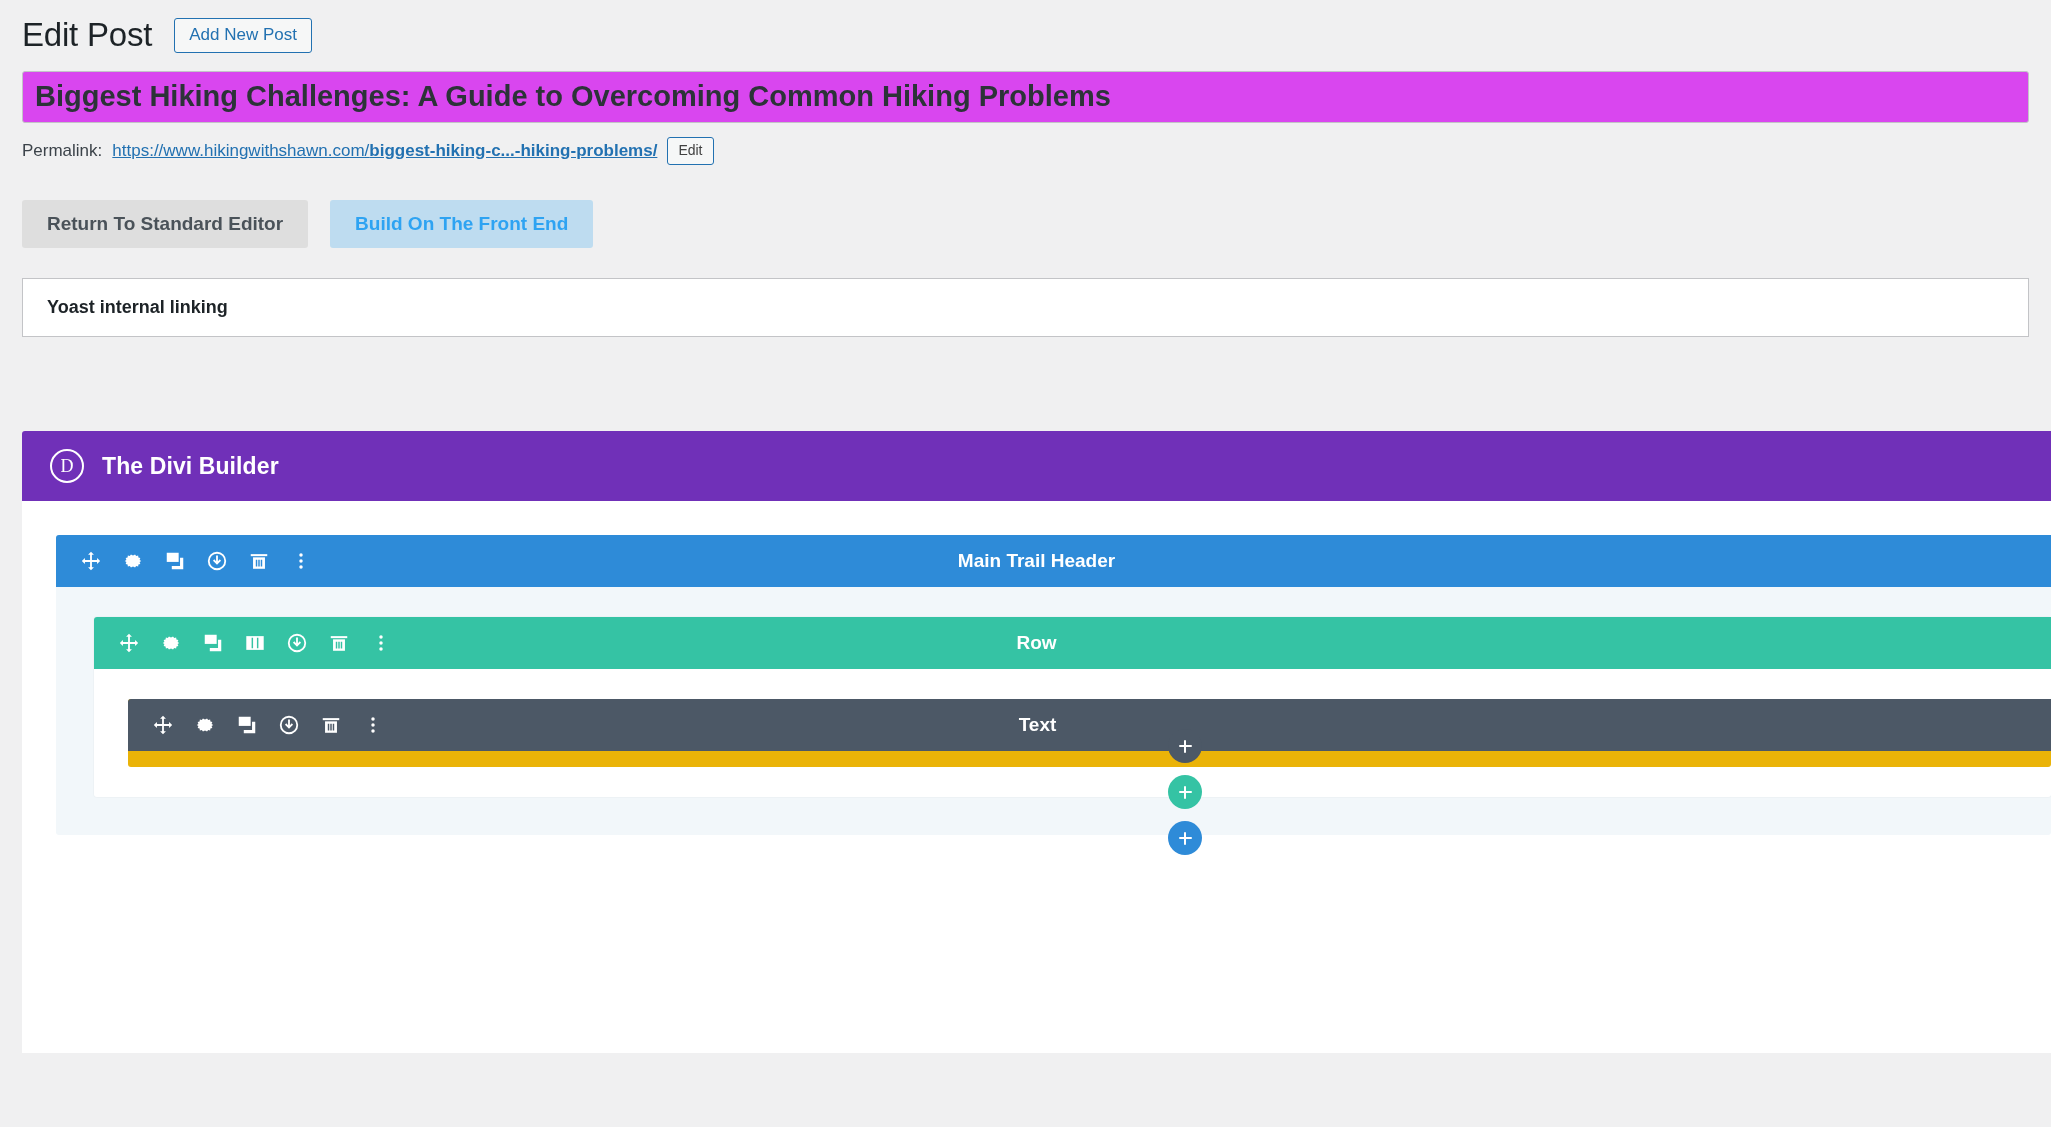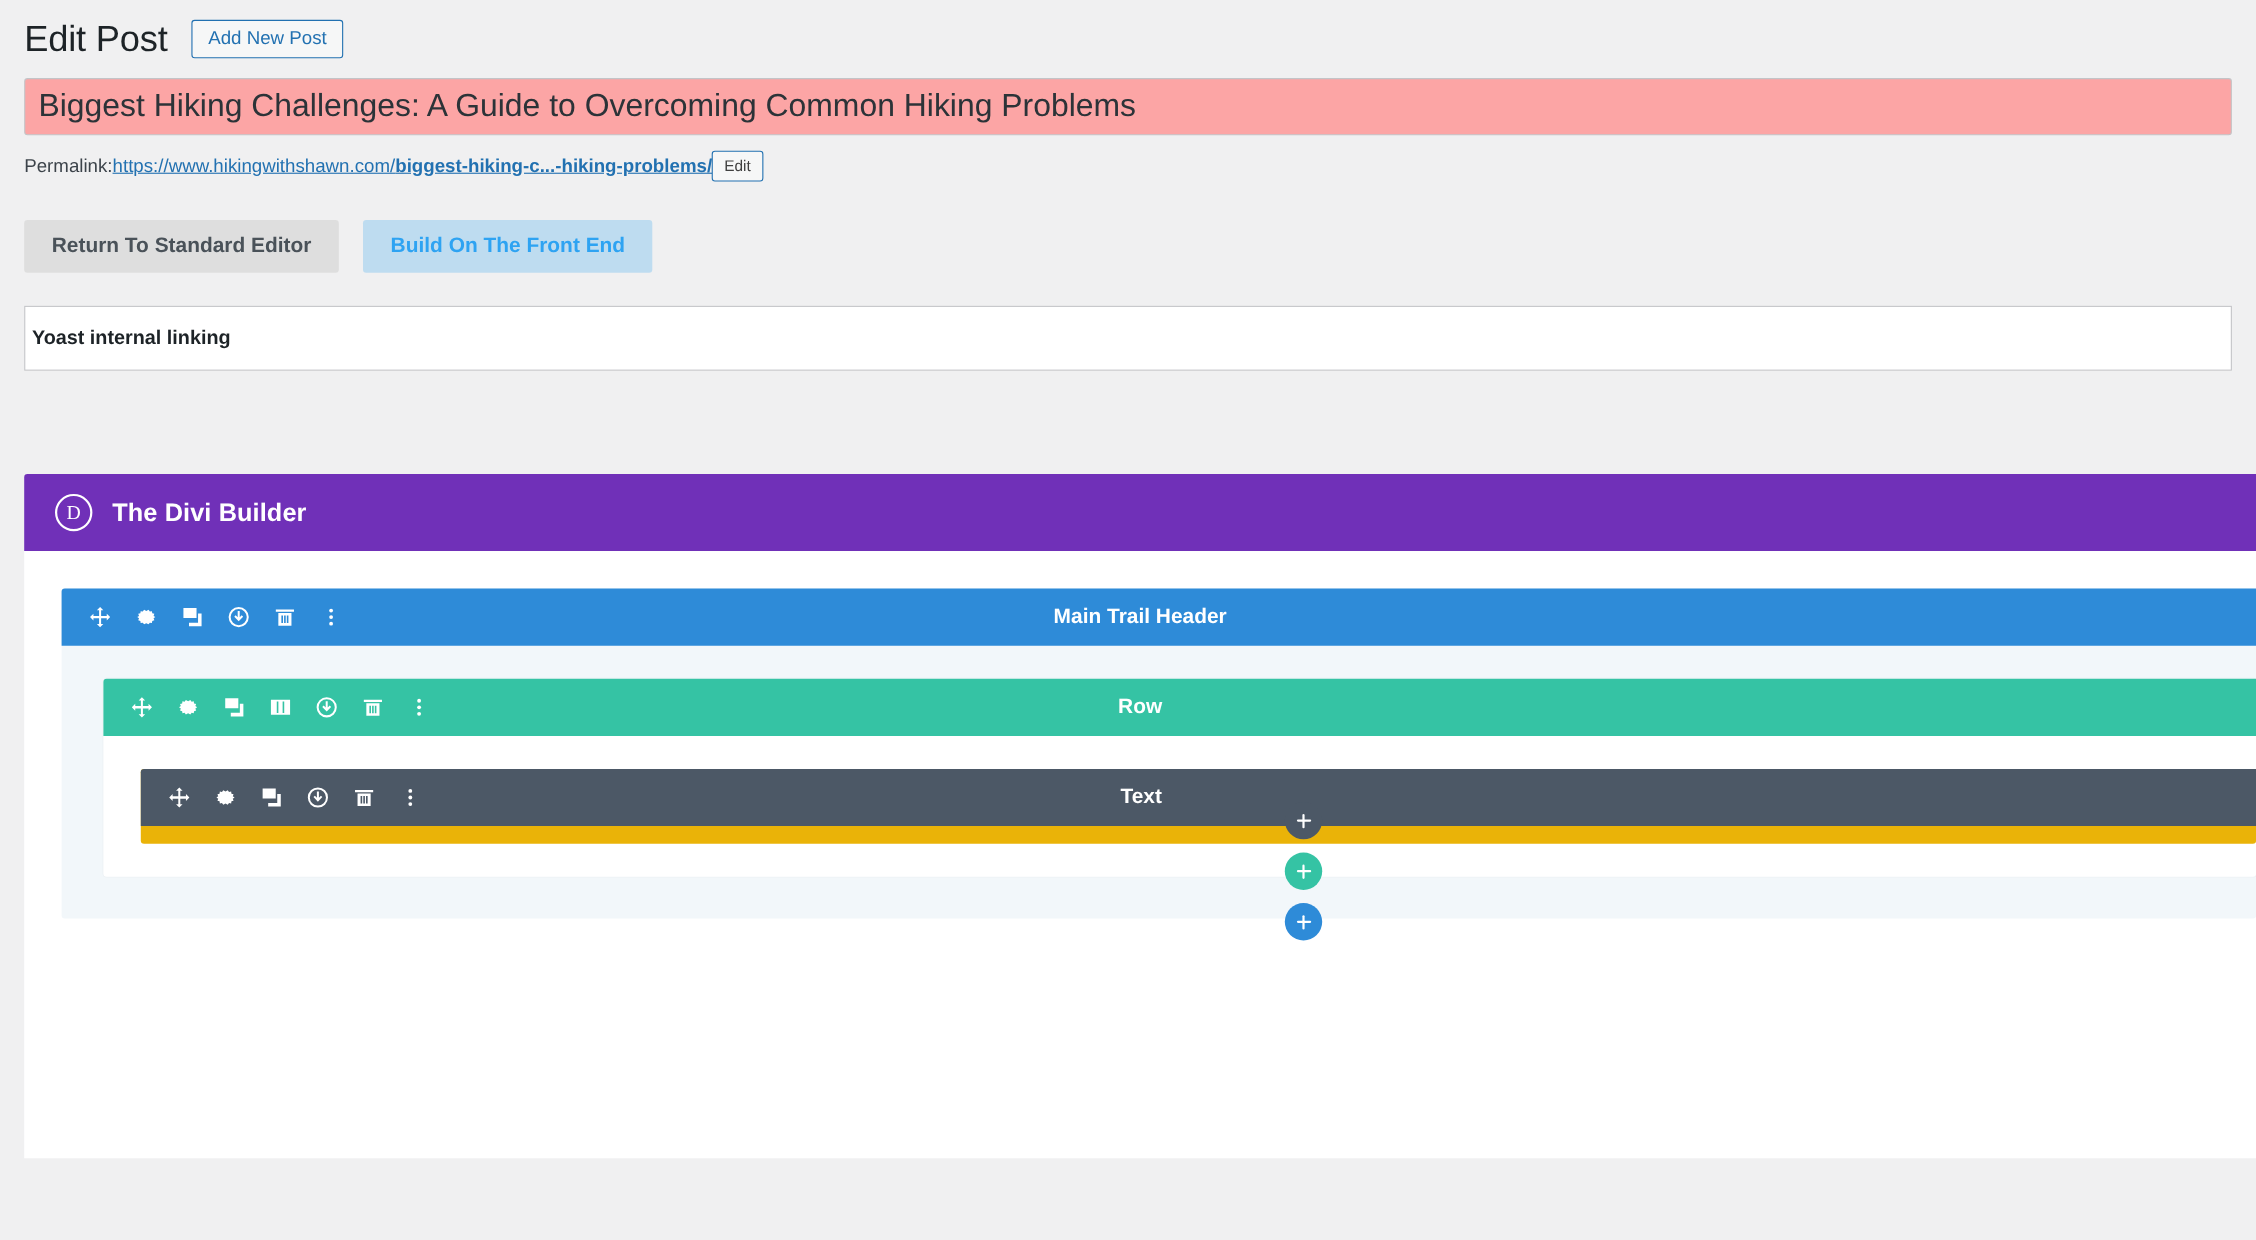--- a/index.html
+++ b/index.html
@@ -39,34 +39,35 @@
     font-family: "Liberation Sans", sans-serif;
   }
 
   .title-field-wrap { padding: 14px 22px 0 22px; }
   .title-input {
     display: block;
     width: 100%;
     height: 52px;
     border: 1px solid #c3c4c7;
     border-radius: 3px;
-    background: #fca5a5;
+    background: #d946ef;
     padding: 4px 12px;
     font-size: 29px;
-    font-weight: 400;
+    font-weight: 700;
     color: #2c3338;
     font-family: "Liberation Sans", sans-serif;
     line-height: 44px;
     outline: none;
   }
 
   .permalink-row {
     padding: 14px 22px 0 22px;
     display: flex;
     align-items: center;
+    gap: 10px;
     font-size: 17px;
     color: #3c434a;
   }
   .permalink-label { color: #3c434a; }
   .permalink-link {
     color: #2271b1;
     text-decoration: underline;
     cursor: pointer;
   }
   .permalink-link .slug { font-weight: 700; }
@@ -99,21 +100,21 @@
     line-height: 1.2;
   }
   .toggle-standard { background: #dedede; color: #4a5259; text-align: center; }
   .toggle-frontend { background: #bedcf0; color: #2ea3f2; }
 
   .yoast-panel {
     margin: 30px 22px 0 22px;
     background: #fff;
     border: 1px solid #c3c4c7;
     border-bottom: 1px solid #c3c4c7;
-    padding: 18px 6px;
+    padding: 18px 24px;
   }
   .yoast-panel-title {
     font-size: 18px;
     font-weight: 700;
     color: #1d2327;
   }
 
   
   .divi-wrap {
     margin: 94px 0 0 22px;

